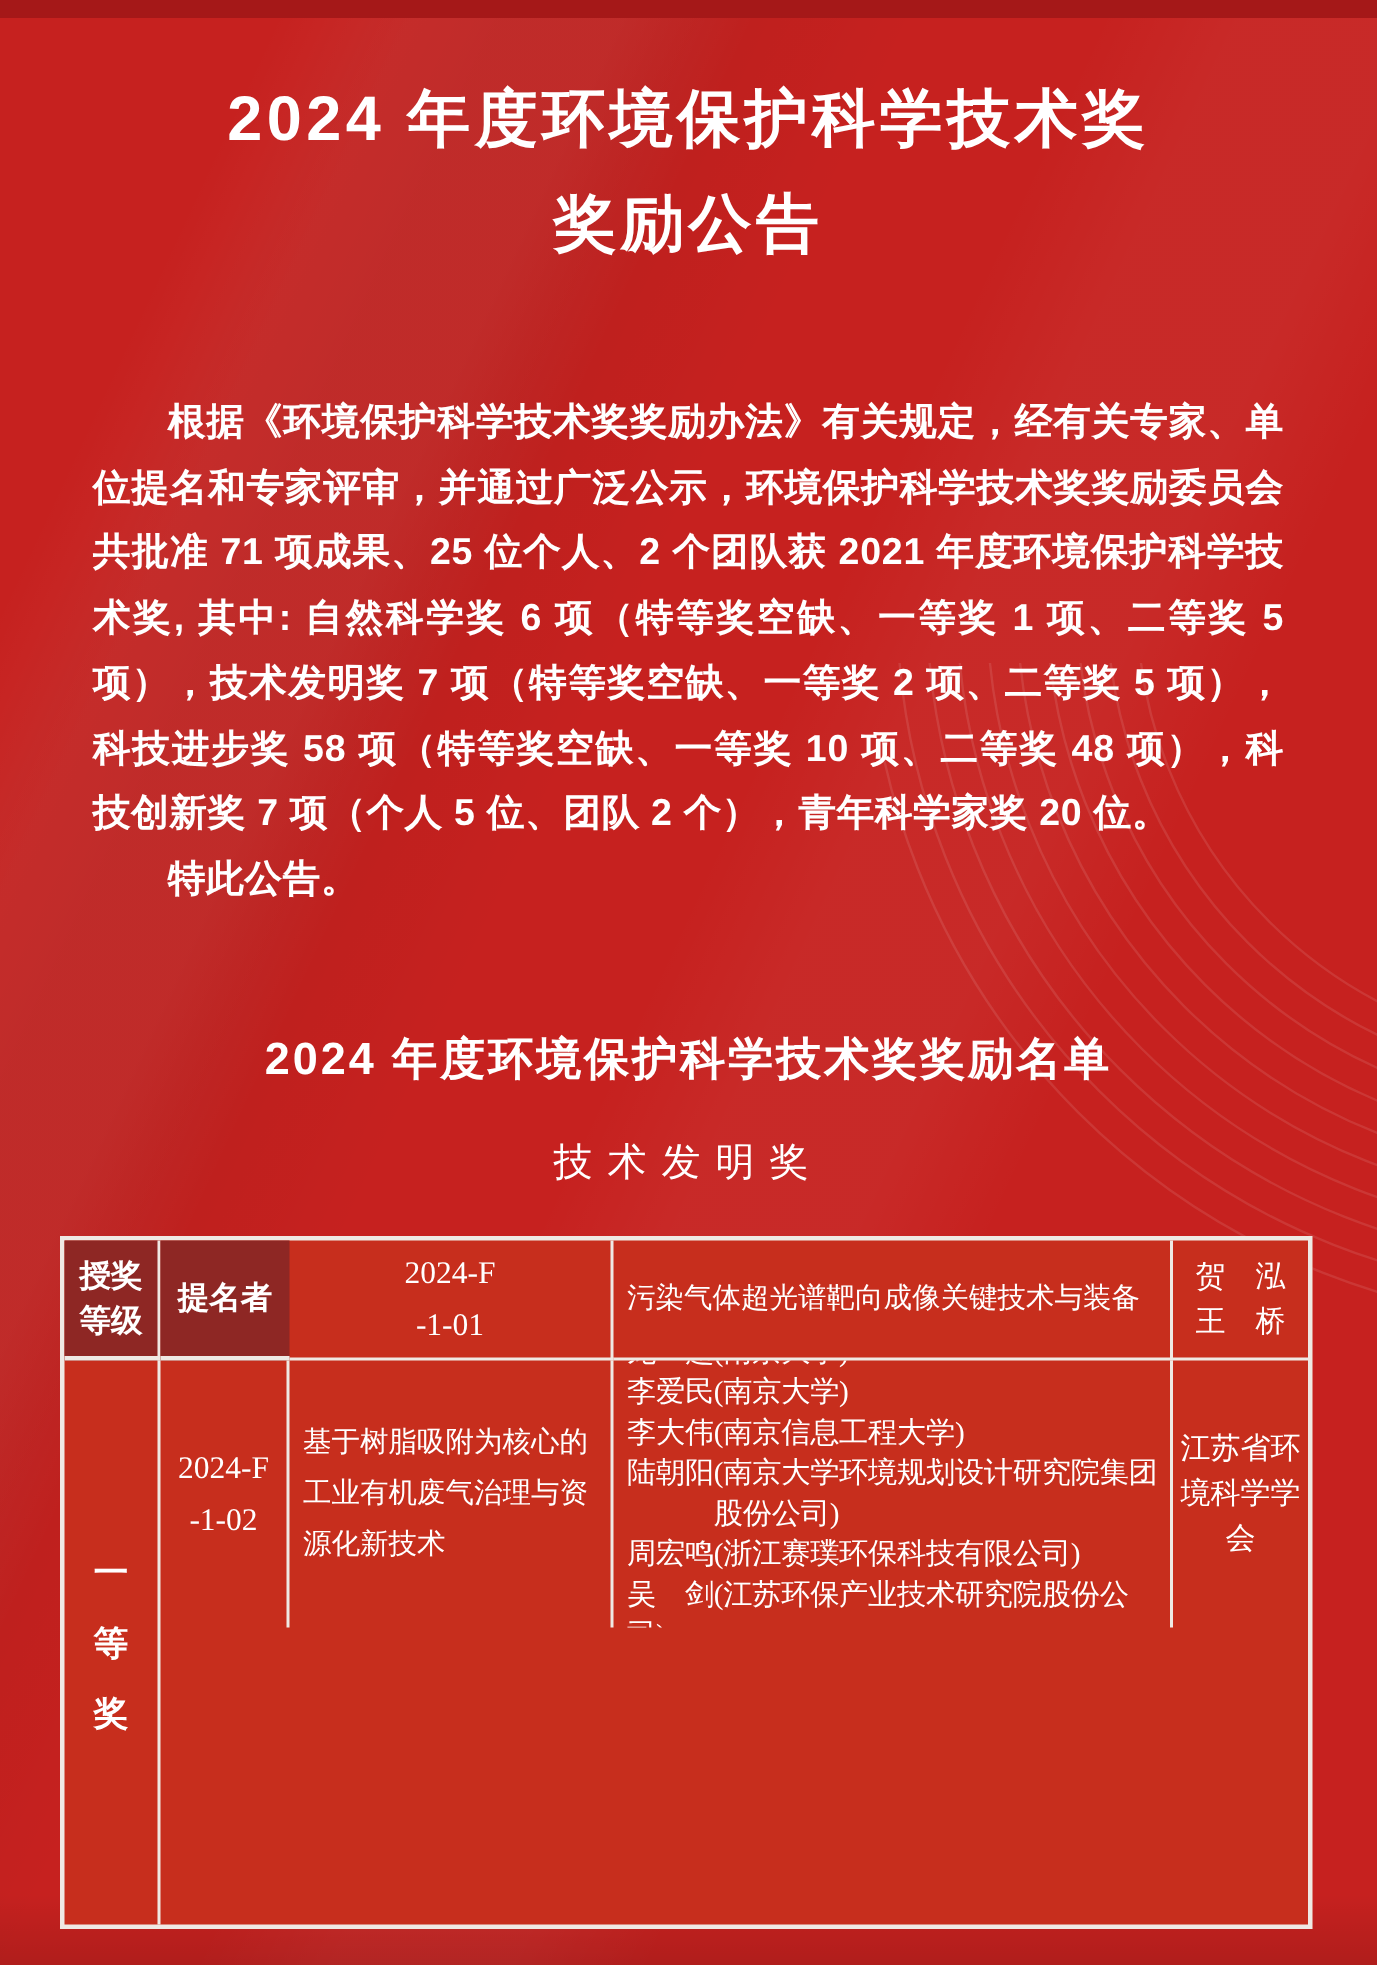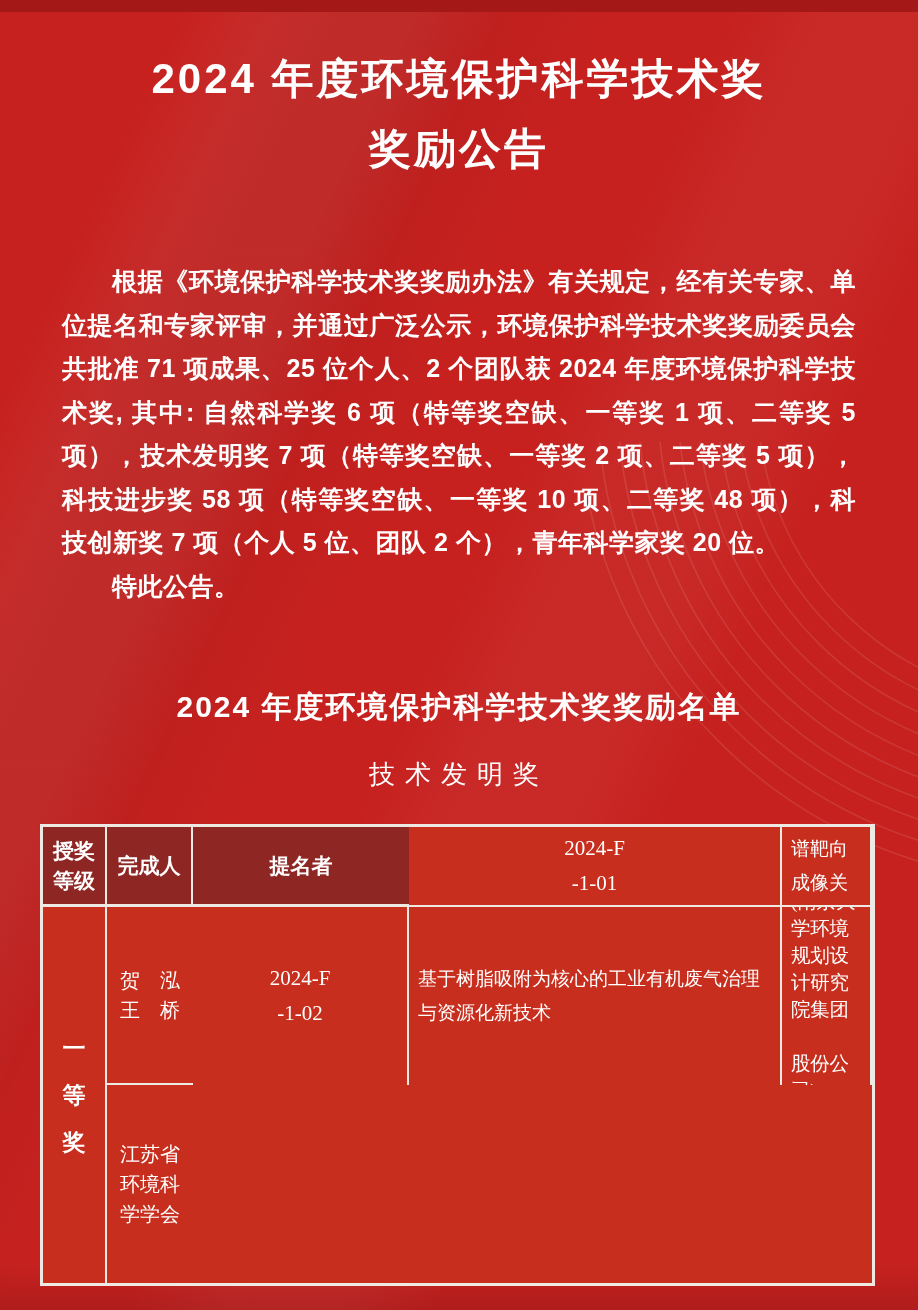--- a/index.html
+++ b/index.html
@@ -121,32 +121,31 @@
   </svg>
 
   <div class="content">
 
     <header class="title-block">
       <div class="title-line">2024 年度环境保护科学技术奖</div>
       <div class="title-line">奖励公告</div>
     </header>
 
     <section class="announcement">
-      <p class="para indent">根据《环境保护科学技术奖奖励办法》有关规定，经有关专家、单位提名和专家评审，并通过广泛公示，环境保护科学技术奖奖励委员会共批准 71 项成果、25 位个人、2 个团队获 2024 年度环境保护科学技术奖, 其中: 自然科学奖 6 项（特等奖空缺、一等奖 1 项、二等奖 5 项），技术发明奖 7 项（特等奖空缺、一等奖 2 项、二等奖 5 项），科技进步奖 58 项（特等奖空缺、一等奖 10 项、二等奖 48 项），科技创新奖 7 项（个人 5 位、团队 2 个），青年科学家奖 20 位。</p>
+      <p class="para indent">根据《环境保护科学技术奖奖励办法》有关规定，经有关专家、单位提名和专家评审，并通过广泛公示，环境保护科学技术奖奖励委员会共批准 71 项成果、25 位个人、2 个团队获 2021 年度环境保护科学技术奖, 其中: 自然科学奖 6 项（特等奖空缺、一等奖 1 项、二等奖 5 项），技术发明奖 7 项（特等奖空缺、一等奖 2 项、二等奖 5 项），科技进步奖 58 项（特等奖空缺、一等奖 10 项、二等奖 48 项），科技创新奖 7 项（个人 5 位、团队 2 个），青年科学家奖 20 位。</p>
       <p class="para indent">特此公告。</p>
     </section>
 
     <h2 class="list-heading">2024 年度环境保护科学技术奖奖励名单</h2>
     <h3 class="list-subheading">技术发明奖</h3>
 
     <div class="award-table">
 
       <div class="cell hdr vline">授奖
 等级</div>
-      <div class="cell hdr vline">完成人</div>
       <div class="cell hdr">提名者</div>
 
       <div class="cell vline grade">一
 等
 奖</div>
 
       <div class="cell vline r1 proj-no">2024-F
 -1-01</div>
       <div class="cell vline r1 proj-name">污染气体超光谱靶向成像关键技术与装备</div>
       <div class="cell r1 nominator">贺　泓

